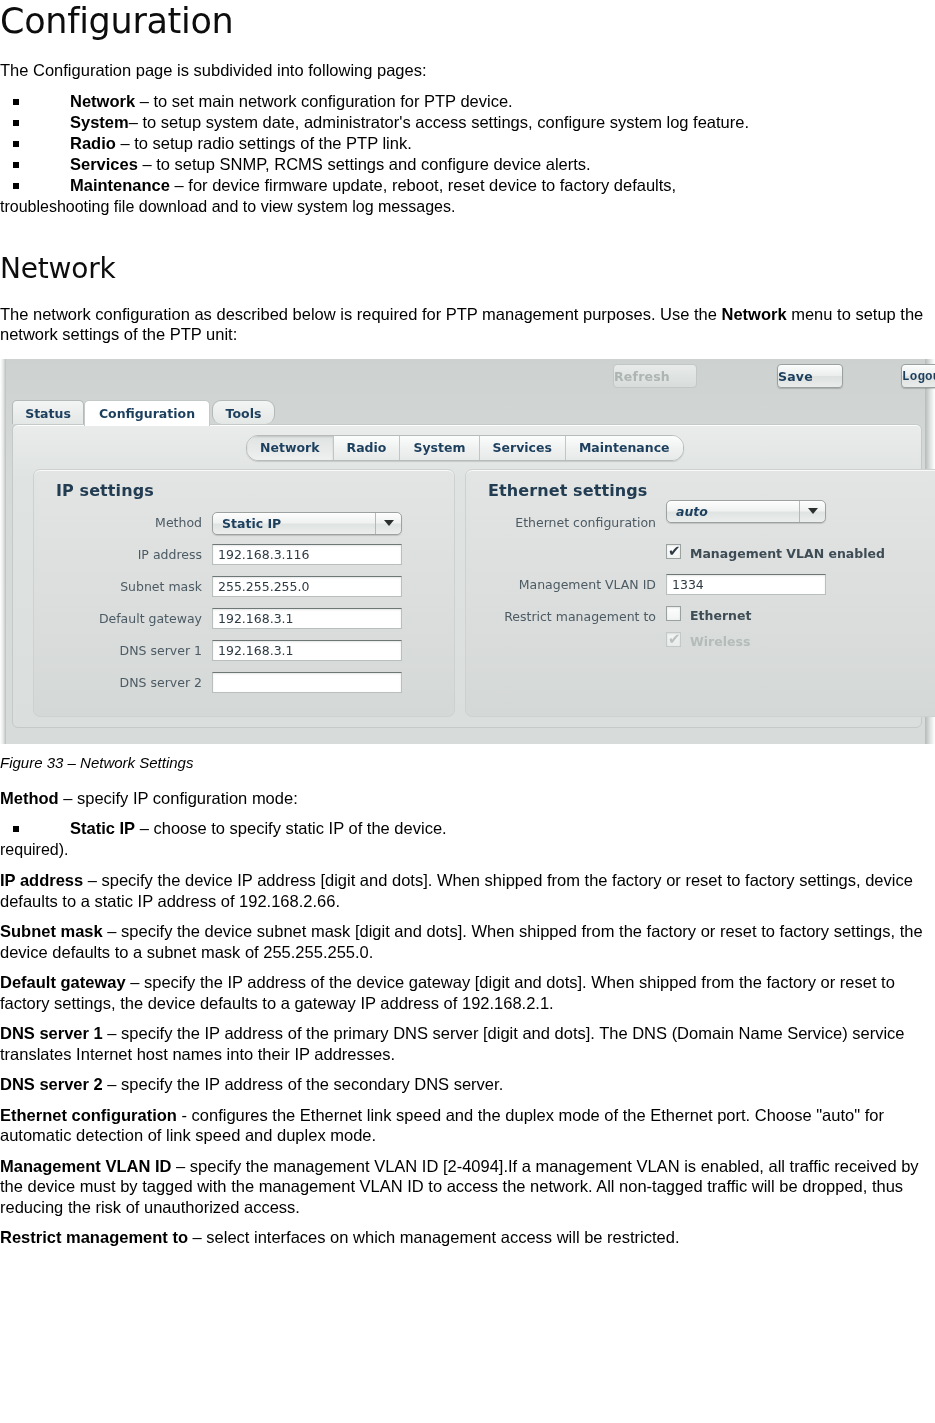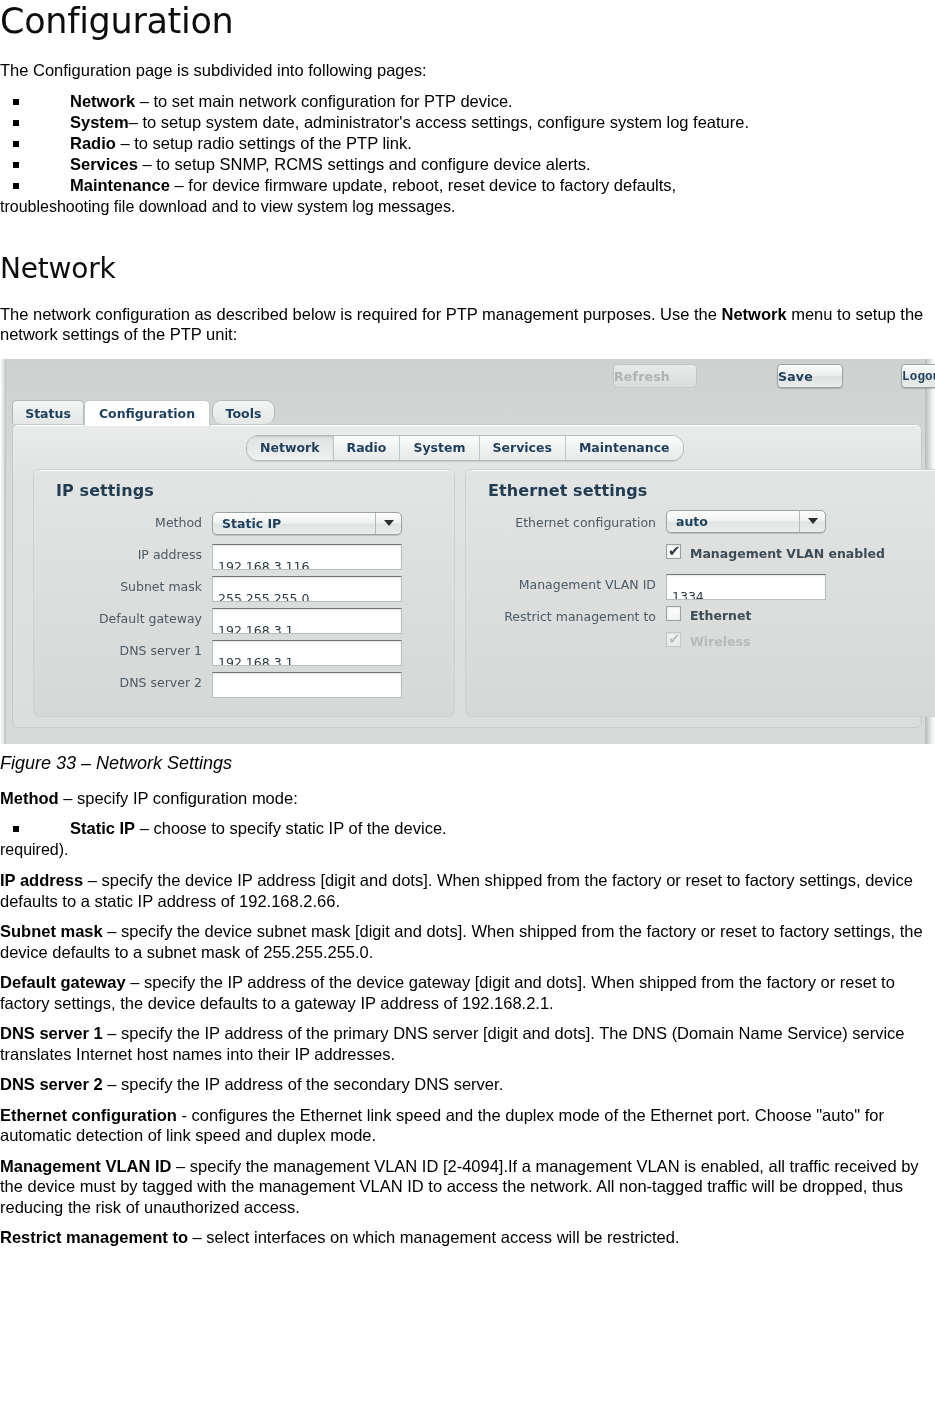--- a/index.html
+++ b/index.html
@@ -74,21 +74,21 @@
     top: 8px;
     width: 6px;
     height: 6px;
     background: #000;
   }
   .hang {
     font-size: 16px;
     line-height: 21px;
   }
   .fig-caption {
-    font-size: 18px;
+    font-size: 15px;
     line-height: 18px;
     font-style: italic;
   }
 
   
   .shot {
     position: relative;
     width: 935px;
     height: 385px;
     box-sizing: border-box;
@@ -262,21 +262,21 @@
   .field {
     position: absolute;
     height: 21px;
     background: #ffffff;
     border: 1px solid #b9bfbd;
     border-top-color: #6d7775;
     box-sizing: border-box;
     font-size: 12.5px;
     color: #2e3b44;
     line-height: 20px;
-    padding: 12px 5px;
+    padding: 0 5px;
     box-shadow: inset 0 1px 2px rgba(0,0,0,0.10);
     overflow: hidden;
     white-space: nowrap;
   }
 
   .select {
     position: absolute;
     height: 23px;
     border: 1px solid #9ba2a0;
     border-radius: 5px;
@@ -438,21 +438,21 @@
           </div>
           <div class="field" style="left:178px; top:202px; width:190px;"></div>
         </div>
 
         <div class="panel" id="panel-eth">
           <div class="panel-title">Ethernet settings</div>
 
           <div class="frow" style="left:12px; top:42px; width:178px;">
             <div class="flabel">Ethernet configuration</div>
           </div>
-          <div class="select" style="left:200px; top:40px; width:160px;">
+          <div class="select" style="left:200px; top:30px; width:160px;font-style:italic;">
             <span>auto</span>
             <span class="arrowbox">
                 <i></i>
               </span>
           </div>
 
           <div class="cbox" style="left:200px; top:74px;">
             <span class="chk">✔</span>
           </div>
           <div class="cblabel" style="left:224px; top:76px;">Management VLAN enabled</div>

